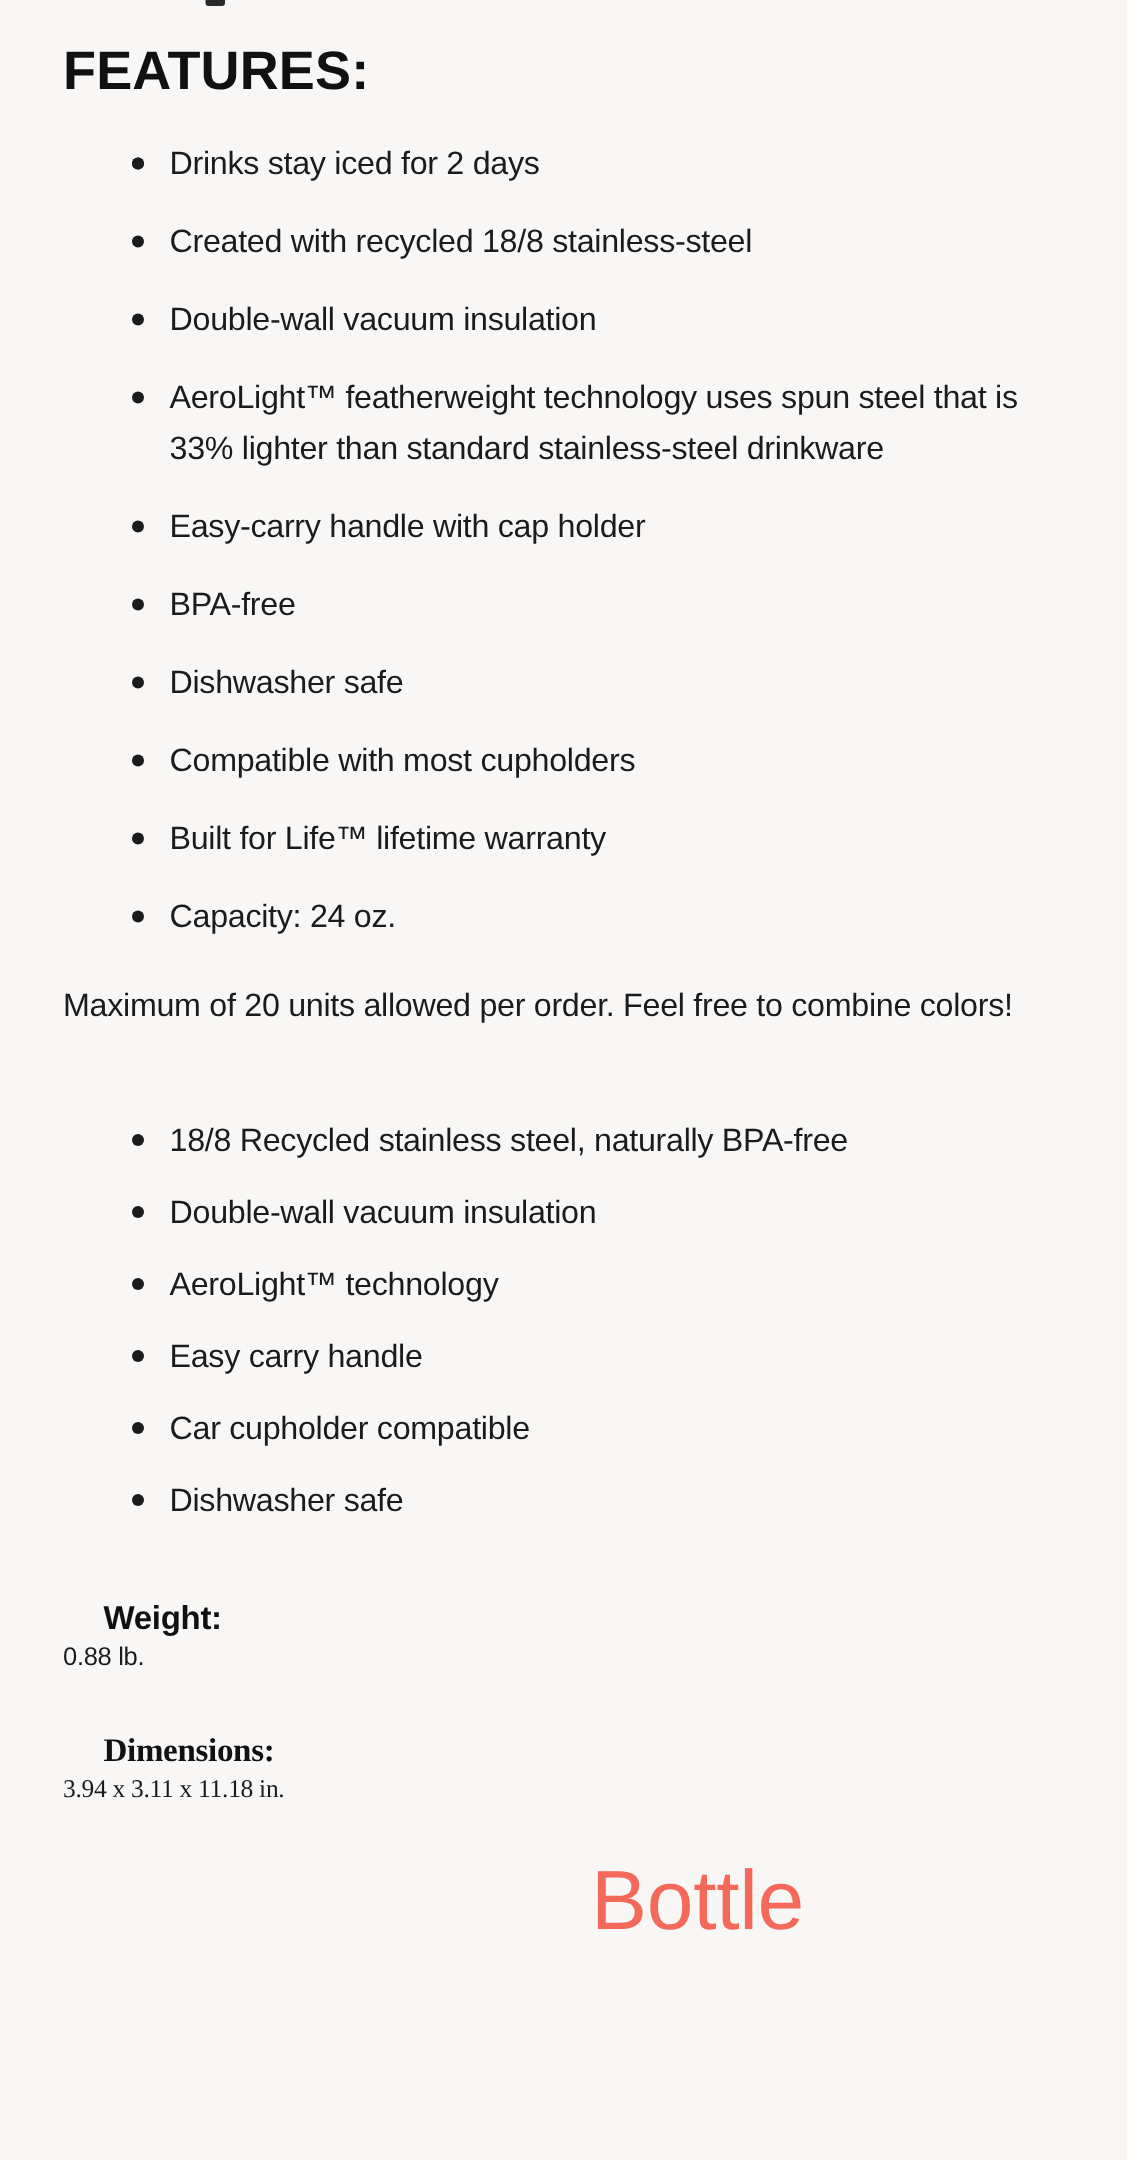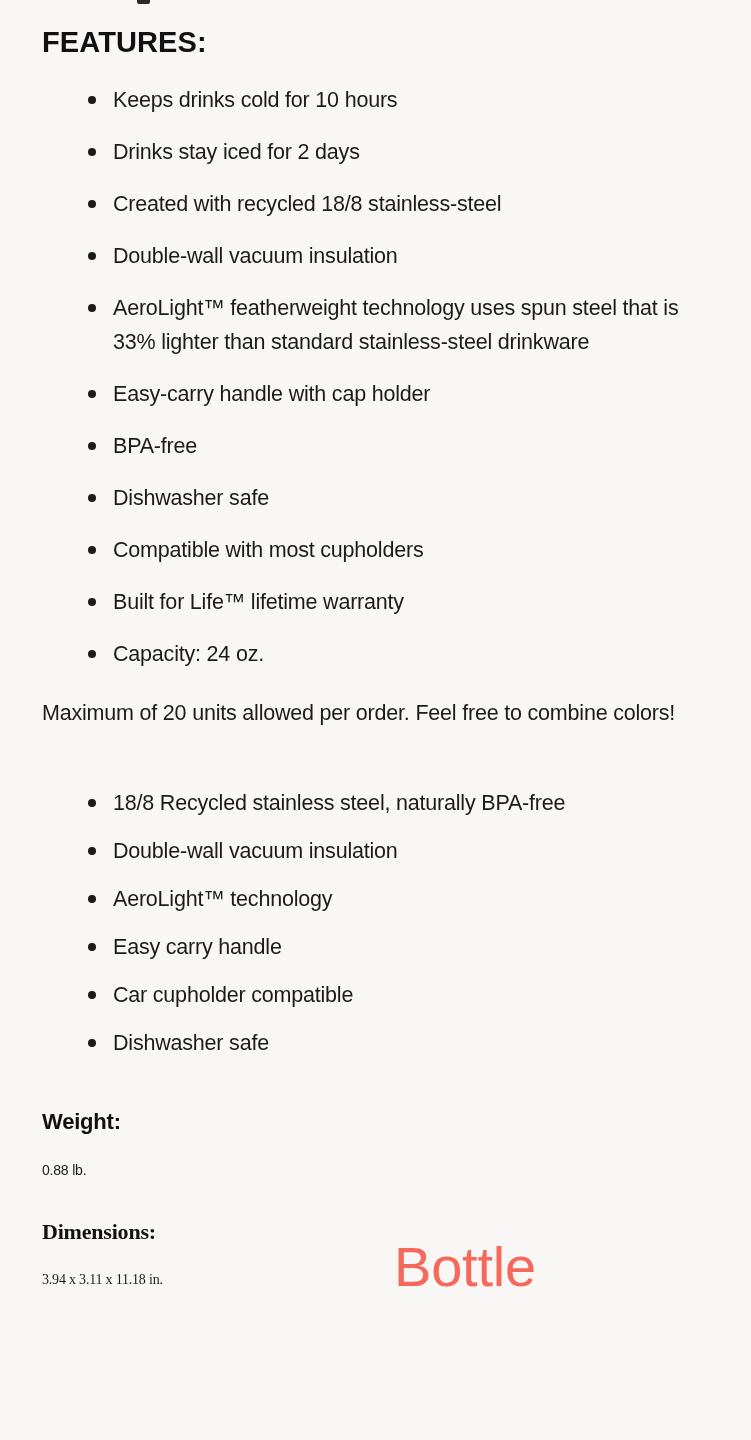--- a/index.html
+++ b/index.html
@@ -18,21 +18,21 @@
     width: 13px; height: 4px;
     background: #2A2A2A;
     border-radius: 0 0 2px 2px;
   }
   .content {
     position: relative;
     padding: 0 44px 0 42px;
   }
   .features-heading {
     margin-top: 26px;
-    font-size: 29px;
+    font-size: 36px;
     font-weight: 700;
     letter-spacing: 0.1px;
     color: #111;
   }
   ul.bullet-list {
     list-style: none;
   }
   ul.bullet-list.first { margin-top: 24px; }
   ul.bullet-list.second { margin-top: 56px; }
   ul.bullet-list li {
@@ -55,24 +55,25 @@
     font-size: 21.5px;
     line-height: 33px;
     max-width: 665px;
   }
   .specs { margin-top: 48px; }
   .spec-label {
     font-size: 22px;
     font-weight: 700;
     line-height: 28px;
     color: #111;
+    margin-left: 27px;
   }
   .spec-value {
-    margin-top: 22px;
-    font-size: 14px;
+    margin-top: 0;
+    font-size: 17px;
     line-height: 24px;
   }
   .spec-block + .spec-block { margin-top: 36px; font-family: Liberation Serif, serif; }
   .watermark {
     position: absolute;
     left: 394px; top: 1239px;
     font-size: 56px;
     line-height: 1;
     font-weight: 400;
     color: #F4695A;
@@ -84,21 +85,20 @@
 
 <div class="cutoff-fragment"></div>
 
 <div class="content">
 
   <h2 class="features-heading">FEATURES:</h2>
 
   <ul class="bullet-list first">
     <li>
       <span class="bullet-dot"></span>
-      <span>Keeps drinks cold for 10 hours</span>
     </li>
     <li>
       <span class="bullet-dot"></span>
       <span>Drinks stay iced for 2 days</span>
     </li>
     <li>
       <span class="bullet-dot"></span>
       <span>Created with recycled 18/8 stainless-steel</span>
     </li>
     <li>

